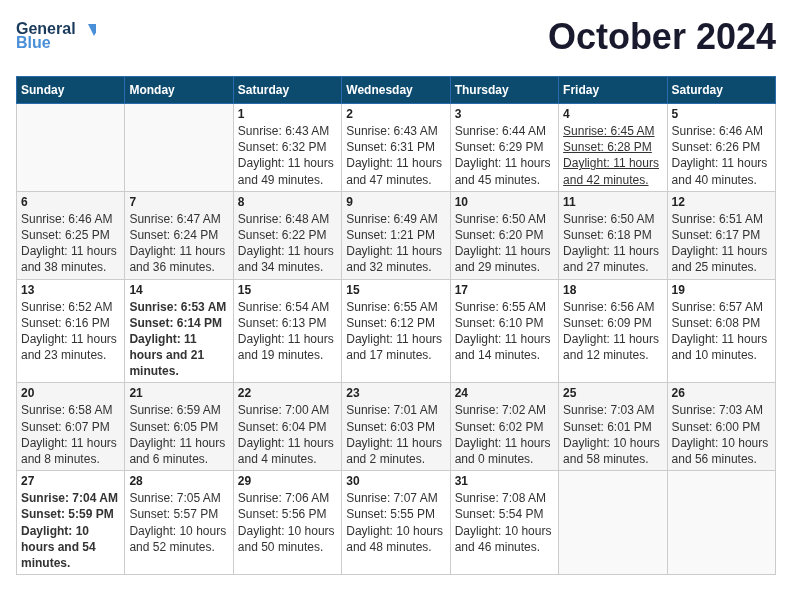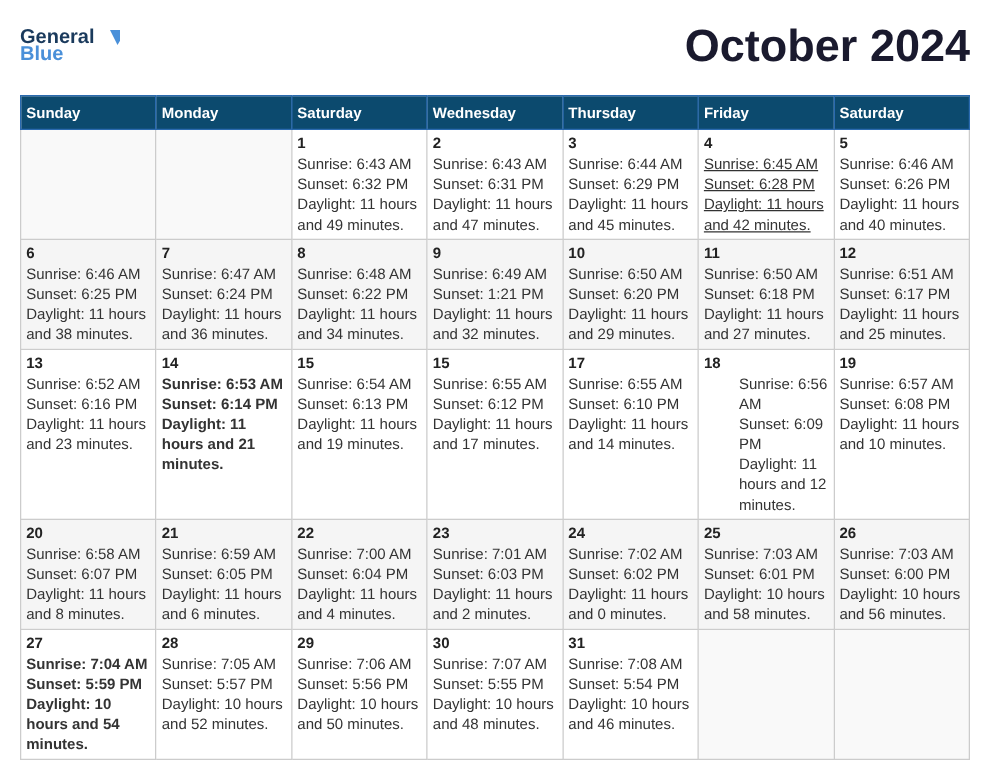--- a/index.html
+++ b/index.html
@@ -207,21 +207,21 @@
 Daylight: 11 hours and 17 minutes.</div>
         </td>
         <td>
           <span class="day-num">17</span>
           <div class="day-info" style="white-space: pre-line;">Sunrise: 6:55 AM
 Sunset: 6:10 PM
 Daylight: 11 hours and 14 minutes.</div>
         </td>
         <td>
           <span class="day-num">18</span>
-          <div class="day-info" style="white-space: pre-line; margin-left: 28px;">Sunrise: 6:56 AM
+          <div class="day-info" style="white-space: pre-line;">Sunrise: 6:56 AM
 Sunset: 6:09 PM
 Daylight: 11 hours and 12 minutes.</div>
         </td>
         <td>
           <span class="day-num">19</span>
           <div class="day-info" style="white-space: pre-line;">Sunrise: 6:57 AM
 Sunset: 6:08 PM
 Daylight: 11 hours and 10 minutes.</div>
         </td>
       </tr>

